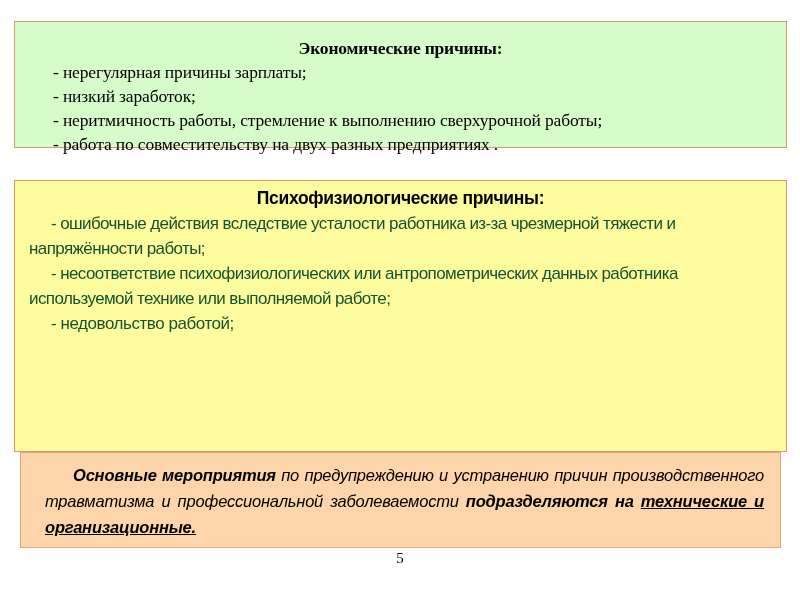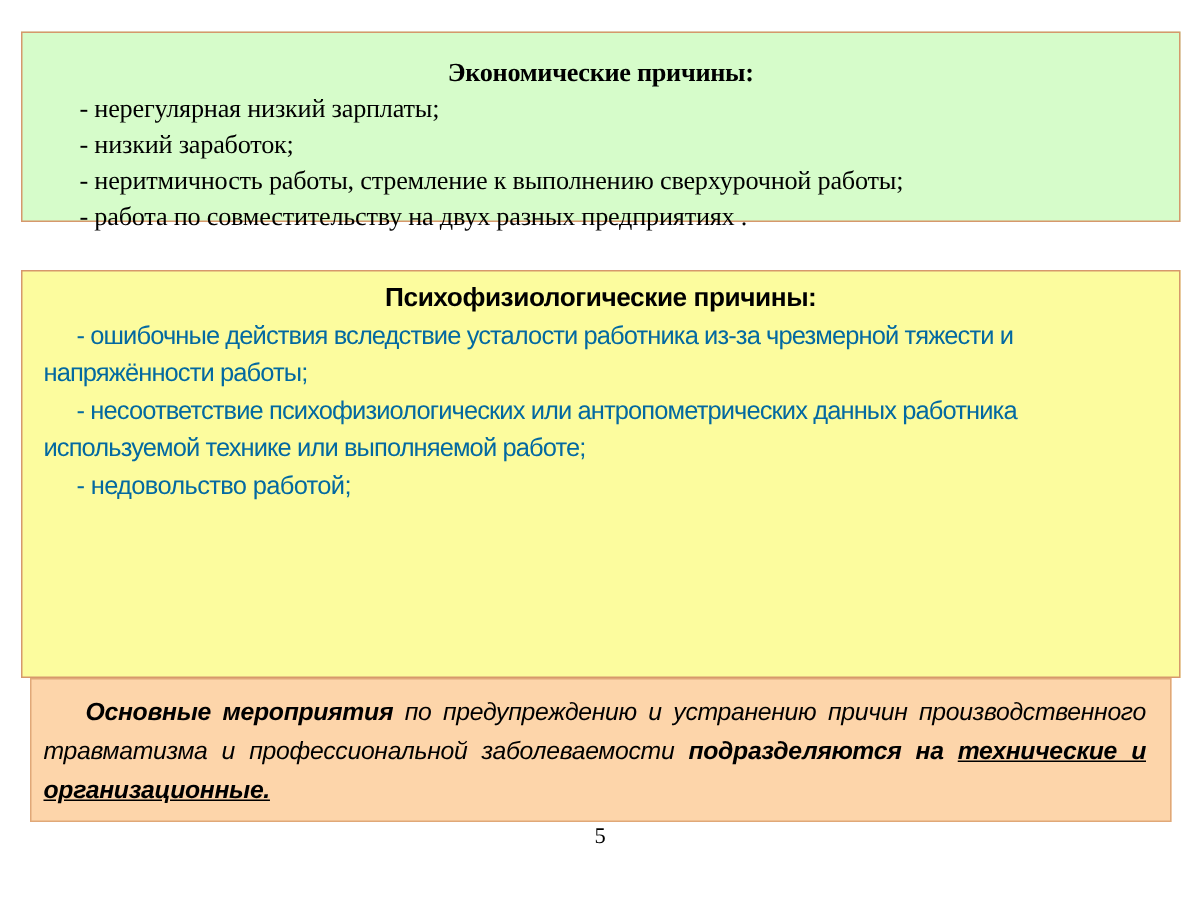--- a/index.html
+++ b/index.html
@@ -73,39 +73,39 @@
     font-weight: bold;
     font-size: 17.5px;
     color: #000000;
     text-align: center;
     line-height: 26px;
     letter-spacing: -0.3px;
   }
   #box-psycho .para {
     font-family: "Liberation Sans", sans-serif;
     font-size: 17px;
-    color: #0369a1;
+    color: #14532d;
     text-align: left;
     line-height: 25px;
     letter-spacing: -0.45px;
     text-indent: 22px;
   }
   #box-psycho .para.tight {
     letter-spacing: -0.6px;
   }
 
   
   #box-measures {
     left: 20px;
     top: 452px;
     width: 761px;
     height: 96px;
     background: #fdd5aa;
     border: 1px solid #e0a878;
-    padding: 9px 16px 0 8px;
+    padding: 9px 16px 0 24px;
   }
   #box-measures .para {
     font-family: "Liberation Sans", sans-serif;
     font-size: 16.5px;
     font-style: italic;
     color: #000000;
     text-align: justify;
     line-height: 26px;
     letter-spacing: -0.2px;
     text-indent: 28px;
@@ -130,21 +130,21 @@
     color: #000000;
   }
 </style>
 </head>
 <body>
 
 <div class="slide">
 
   <div class="box" id="box-economic">
     <div class="heading">Экономические причины:</div>
-    <div class="line">- нерегулярная низкий зарплаты;</div>
+    <div class="line">- нерегулярная причины зарплаты;</div>
     <div class="line">- низкий заработок;</div>
     <div class="line">- неритмичность работы, стремление к выполнению сверхурочной работы;</div>
     <div class="line">- работа по совместительству на двух разных предприятиях .</div>
   </div>
 
   <div class="box" id="box-psycho">
     <div class="heading">Психофизиологические причины:</div>
     <div class="para tight">- ошибочные действия вследствие усталости работника из-за чрезмерной тяжести и напряжённости работы;</div>
     <div class="para tight">-  несоответствие психофизиологических или антропометрических данных работника используемой технике или выполняемой работе;</div>
     <div class="para">- недовольство работой;</div>

